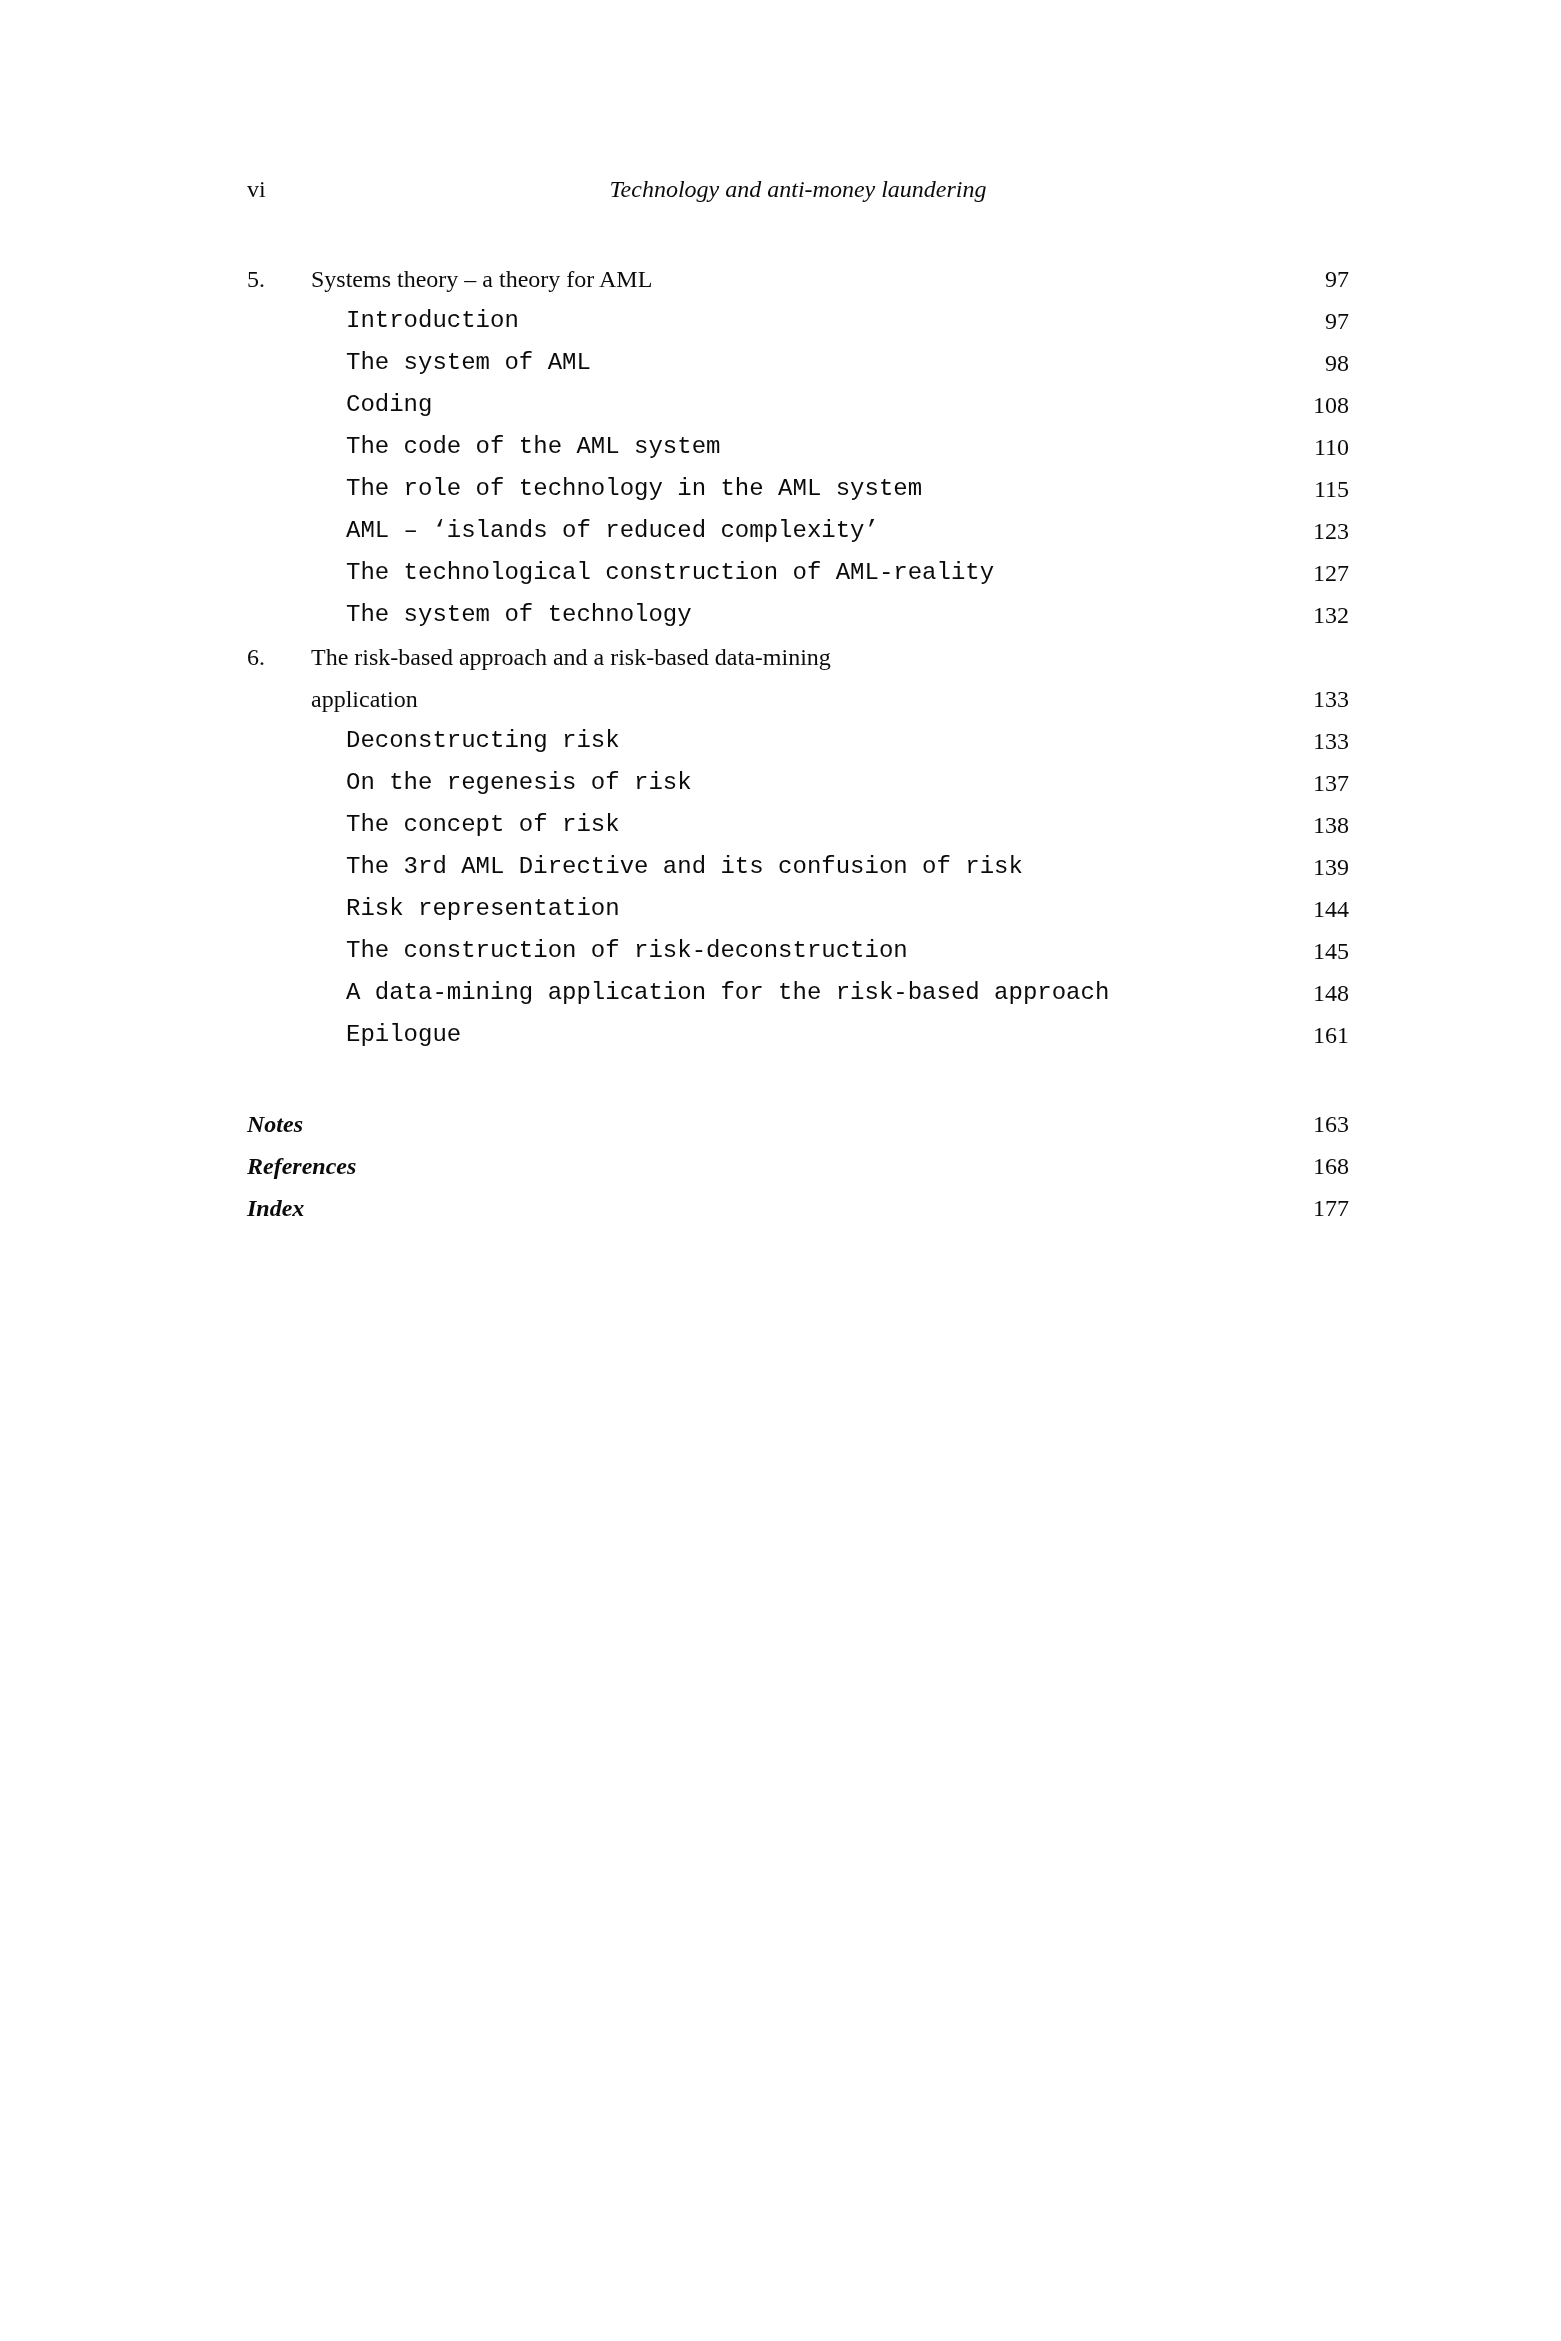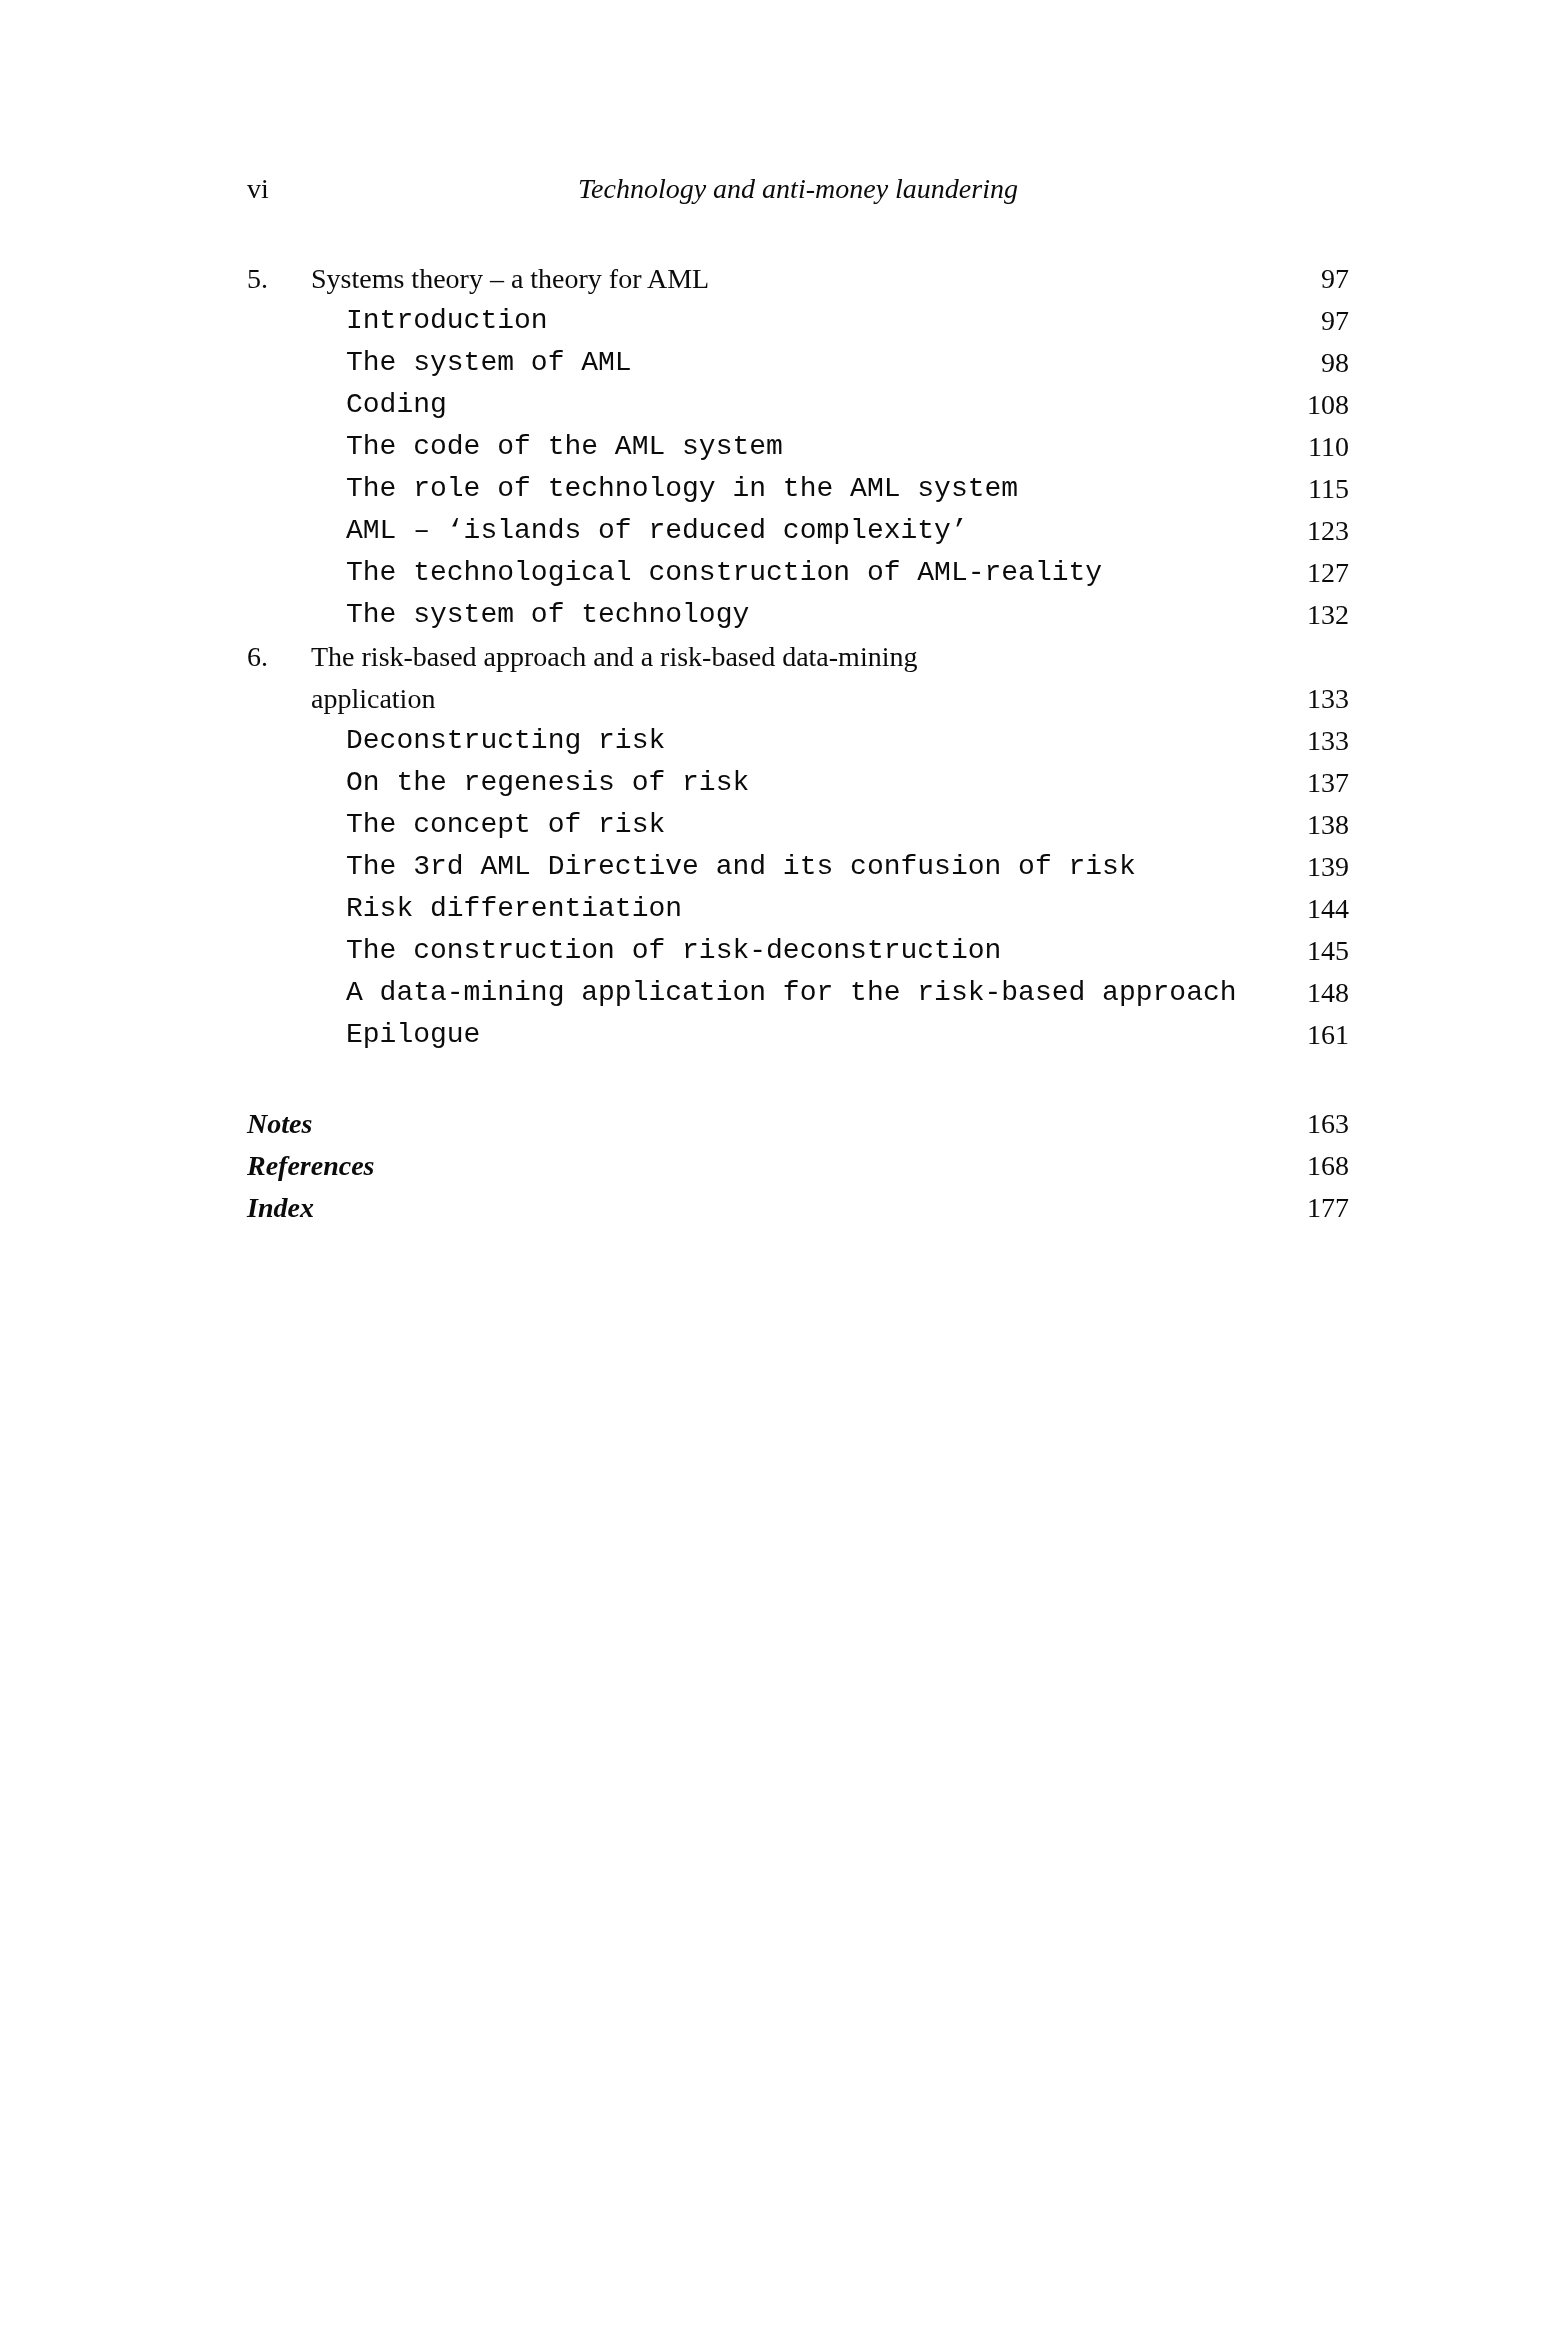--- a/index.html
+++ b/index.html
@@ -6,21 +6,21 @@
     margin: 0;
     padding: 0;
     background: #ffffff;
   }
   .page {
     position: relative;
     width: 1562px;
     height: 2342px;
     background: #ffffff;
     font-family: "Liberation Serif", "DejaVu Serif", serif;
-    font-size: 28px;
+    font-size: 24px;
     color: #0b0b0b;
     overflow: hidden;
   }
   .header {
     position: absolute;
     top: 168px;
     left: 247px;
     width: 1102px;
     height: 42px;
     line-height: 42px;
@@ -146,21 +146,21 @@
     </div>
     <div class="row section">
       <span class="title">The concept of risk</span>
       <span class="pg">138</span>
     </div>
     <div class="row section">
       <span class="title">The 3rd AML Directive and its confusion of risk</span>
       <span class="pg">139</span>
     </div>
     <div class="row section">
-      <span class="title">Risk differentiation</span>
+      <span class="title">Risk representation</span>
       <span class="pg">144</span>
     </div>
     <div class="row section">
       <span class="title">The construction of risk-deconstruction</span>
       <span class="pg">145</span>
     </div>
     <div class="row section">
       <span class="title">A data-mining application for the risk-based approach</span>
       <span class="pg">148</span>
     </div>

